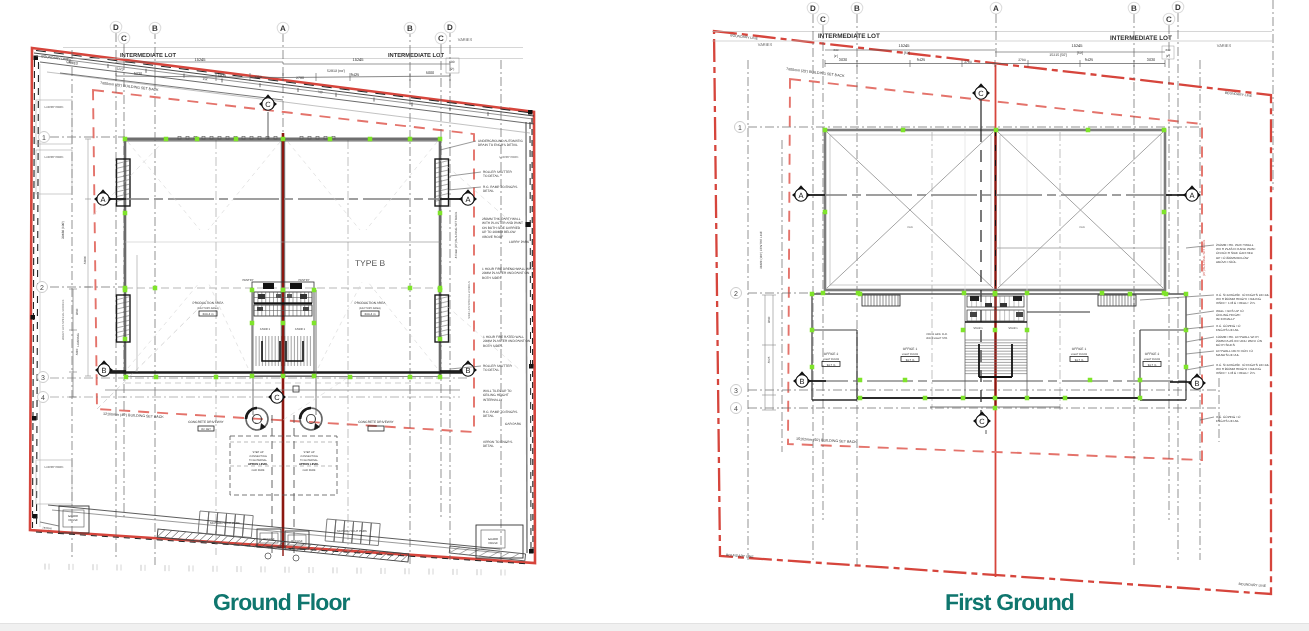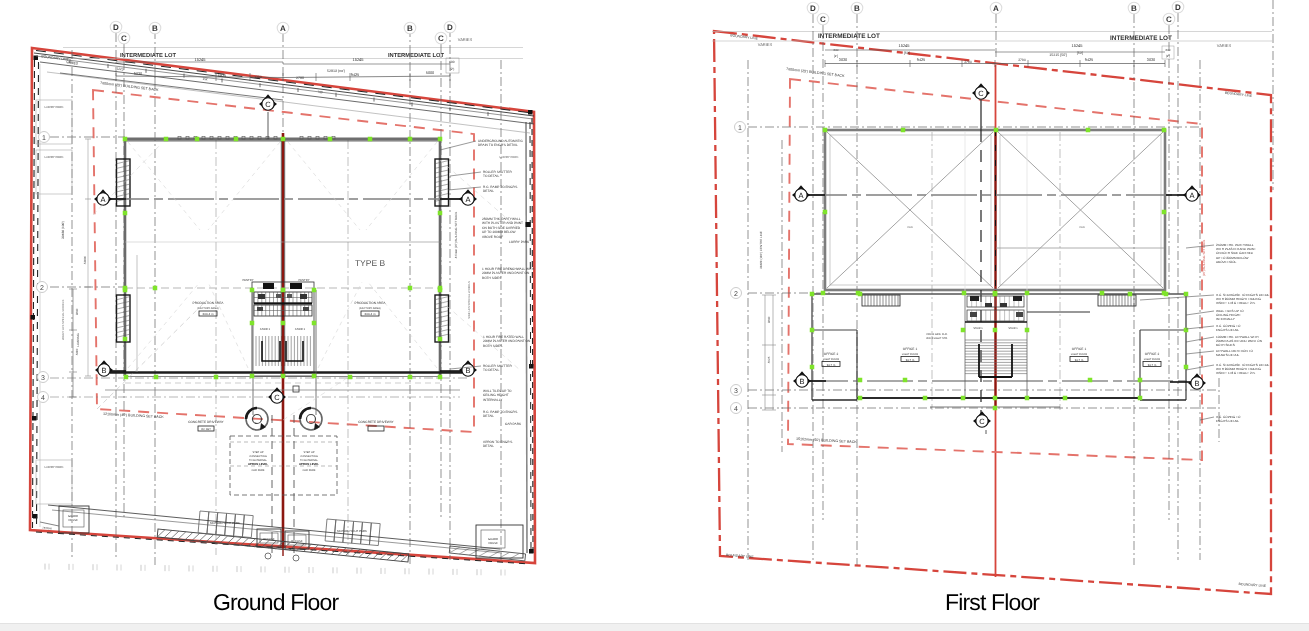--- a/index.html
+++ b/index.html
@@ -1,17 +1,17 @@
 <!DOCTYPE html>
 <html><head><meta charset="utf-8">
 <style>
 html,body{margin:0;padding:0;background:#fff;width:1309px;height:631px;overflow:hidden;-webkit-font-smoothing:antialiased}
 *{font-family:"Liberation Sans",sans-serif;text-rendering:geometricPrecision}
 .strip{position:absolute;left:0;top:623px;width:1309px;height:8px;background:#f0f0f0;border-top:1px solid #e2e2e2}
-.lbl{position:absolute;font-weight:normal;color:#000000;font-size:23px;letter-spacing:-0.85px}
+.lbl{position:absolute;font-weight:bold;color:#0f766e;font-size:23px;letter-spacing:-0.85px}
 </style></head>
 <body>
 <svg width="1309" height="631" style="position:absolute;left:0;top:0">
 <polygon points="32,48 534,112 535,563 30,530" stroke="#d6453c" stroke-width="2.6" fill="none"></polygon>
 <line x1="34.5" y1="60" x2="32.5" y2="528" stroke="#222" stroke-width="1.1" stroke-dasharray="7 4"></line>
 <line x1="532" y1="118" x2="533" y2="558" stroke="#222" stroke-width="1.1" stroke-dasharray="6 5"></line>
 <line x1="36" y1="532" x2="530" y2="564" stroke="#222" stroke-width="1" stroke-dasharray="6 5"></line>
 <line x1="36" y1="50.5" x2="532" y2="113" stroke="#222" stroke-width="1" stroke-dasharray="10 8"></line>
 <rect x="33.5" y="55.5" width="4.5" height="4.5" fill="#111"></rect>
 <rect x="528" y="110" width="4.5" height="4.5" fill="#111"></rect>
@@ -911,12 +911,12 @@
 <text x="1216" y="366.0" font-size="3.1" fill="#333" text-anchor="start" font-weight="normal">R.C. STAIRCASE TO ENGR'S DETAIL</text>
 <text x="1216" y="370.2" font-size="3.1" fill="#333" text-anchor="start" font-weight="normal">WITH  900MM  HEIGHT RAILING</text>
 <text x="1216" y="374.4" font-size="3.1" fill="#333" text-anchor="start" font-weight="normal">RISER : 178 &amp; TREAD : 275</text>
 <line x1="1214" y1="365" x2="1186" y2="370" stroke="#555" stroke-width="0.6"></line>
 <text x="1216" y="418.0" font-size="3.1" fill="#333" text-anchor="start" font-weight="normal">R.C. COPING TO</text>
 <text x="1216" y="422.2" font-size="3.1" fill="#333" text-anchor="start" font-weight="normal">ENGR'S DETAIL</text>
 <line x1="1214" y1="417" x2="1200" y2="420" stroke="#555" stroke-width="0.6"></line>
 </svg>
 <div class="strip"></div>
 <div class="lbl" style="left:213px;top:589px">Ground Floor</div>
-<div class="lbl" style="left:945px;top:589px">First Floor</div>
+<div class="lbl" style="left:945px;top:589px">First Ground</div>
 </body></html>

